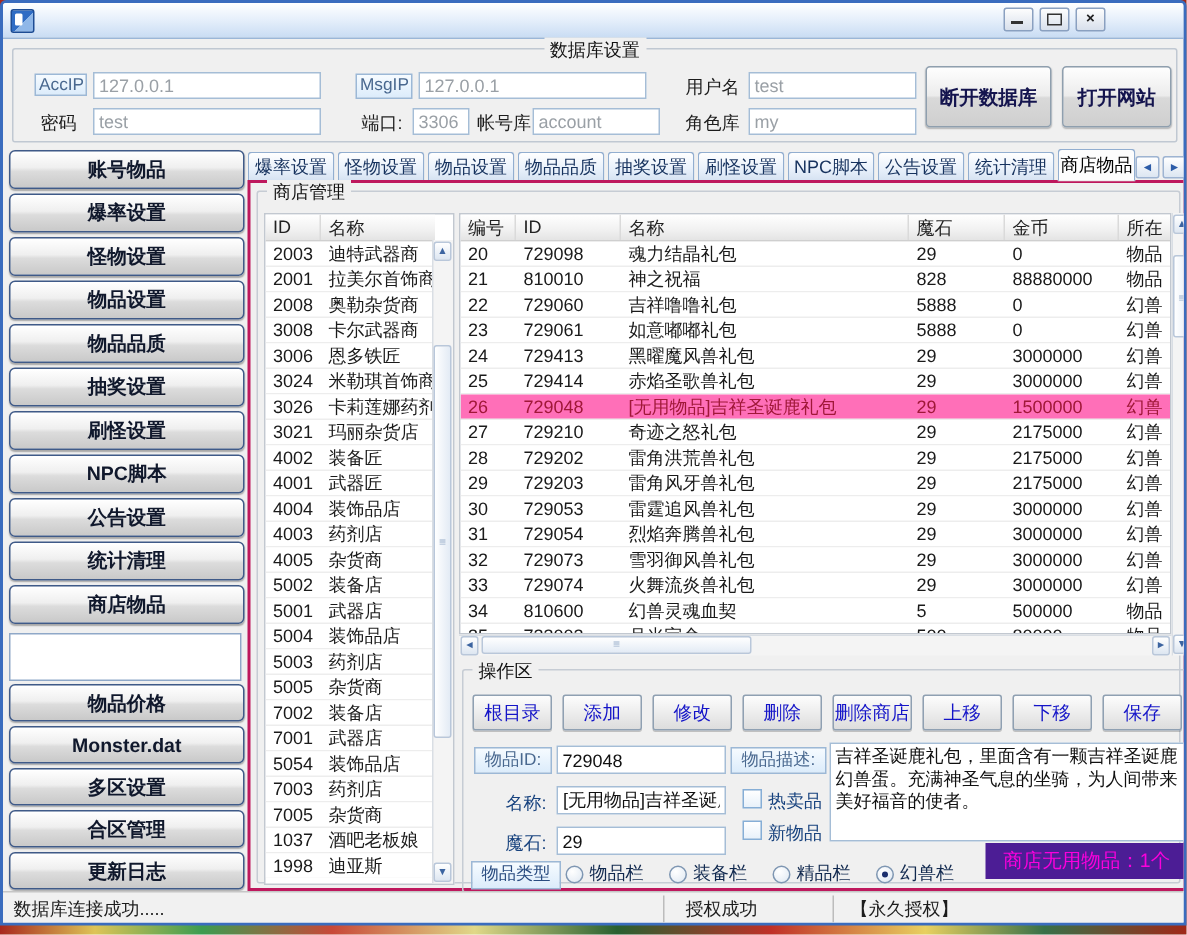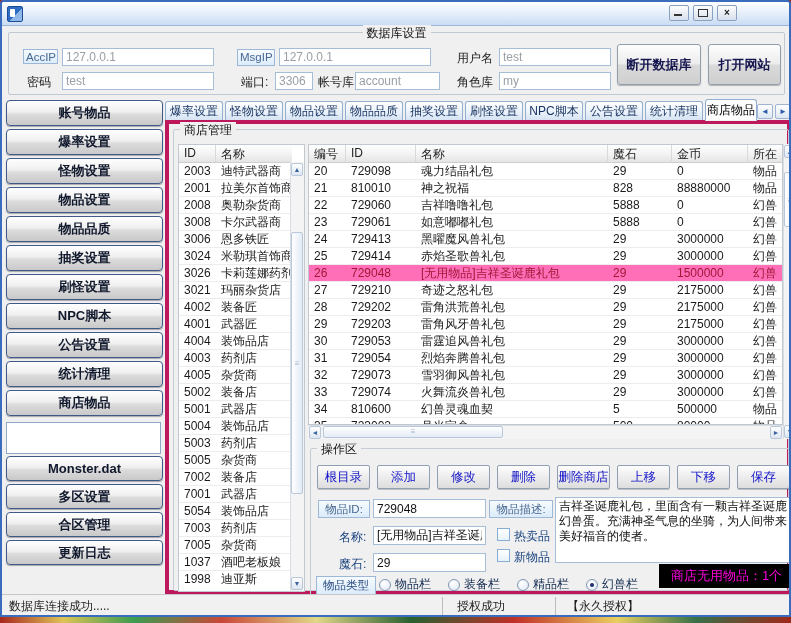--- a/index.html
+++ b/index.html
@@ -54,21 +54,21 @@
        border-radius:3px 3px 0 0;background:linear-gradient(#ffffff,#e9f1fb 55%,#d4e1f1);
        color:#16325e;text-align:center;line-height:19px;font-size:12px;overflow:hidden;white-space:nowrap;}
   .tab-active{box-sizing:border-box;width:58px;height:22px;border:1px solid #92aed0;border-bottom:1px solid #f0f0f0;
        border-radius:3px 3px 0 0;background:#fdfdfd;color:#000;text-align:center;line-height:21px;position:relative;z-index:3;}
   .tabarrows{margin-left:auto;display:flex;gap:2px;padding-bottom:2px;}
   .tarrow{width:16px;height:15px;box-sizing:border-box;border:1px solid #9eb4d2;border-radius:2px;
           background:linear-gradient(#fff,#dce6f2);color:#2c5ca8;font-size:8px;text-align:center;line-height:13px;}
 
   
   .pane{position:absolute;left:163px;top:118px;width:626px;height:474px;box-sizing:border-box;
-        background:#f0f0f0;border:4px solid #be185d;}
+        background:#f0f0f0;border:2px solid #be185d;}
   .shopgroup{left:4px;top:5px;width:616px;height:462px;border-color:#c6ccd4;}
   .shopgroup>.gb-label{left:6px;}
 
   
   .tablebox{position:absolute;box-sizing:border-box;border:1px solid #c2c8d0;background:#fff;overflow:hidden;}
   .thead{display:grid;height:17px;background:linear-gradient(#ffffff,#f1f1f1 60%,#e4e4e4);border-bottom:1px solid #cfcfcf;}
   .hcell{box-sizing:border-box;padding:1px 0 0 5px;color:#222;border-right:1px solid #dadada;overflow:hidden;white-space:nowrap;}
   .tbody{overflow:hidden;}
   .trow{display:grid;height:16px;line-height:16px;border-bottom:1px solid #ededed;background:#fff;color:#1a1a1a;}
   .trow .cell{box-sizing:border-box;padding-left:5px;overflow:hidden;white-space:nowrap;}
@@ -93,21 +93,21 @@
          box-shadow:0 1px 0 rgba(0,0,0,.2);overflow:hidden;white-space:nowrap;}
   .navlab{color:#17427e;}
   .descarea{position:absolute;left:244px;top:48px;width:238px;height:66px;box-sizing:border-box;border:1px solid #a5bdd6;
             background:#fff;color:#111;line-height:15px;padding:1px 3px;overflow:hidden;}
   .cbx{position:absolute;width:13px;height:13px;box-sizing:border-box;border:1px solid #86aed6;background:linear-gradient(#fff,#e8f1fa);}
   .radio-group{position:absolute;left:68px;top:127px;display:flex;gap:17px;}
   .ropt{display:flex;align-items:center;gap:4px;color:#10284e;}
   .radio{width:12px;height:12px;box-sizing:border-box;border:1px solid #7e96b2;border-radius:50%;
          background:radial-gradient(circle at 35% 30%,#fff,#dfe8f2);position:relative;}
   .radio.on::after{content:"";position:absolute;left:3px;top:3px;width:4px;height:4px;border-radius:50%;background:#1c2f6e;}
-  .badge{position:absolute;left:348px;top:115px;width:135px;height:24px;background:#000000;color:#fb00dc;
+  .badge{position:absolute;left:348px;top:115px;width:135px;height:24px;background:#4c1d95;color:#fb00dc;
          font-size:13px;line-height:24px;text-align:center;white-space:nowrap;overflow:hidden;}
 
   
   .statusbar{position:absolute;left:0;top:592px;width:791px;height:22px;background:#f1f1f1;border-top:1px solid #c6c6c6;}
   .stext{position:absolute;top:3px;color:#1c1c1c;white-space:nowrap;}
   .sdiv{position:absolute;top:2px;bottom:2px;width:1px;background:#bcbcbc;}
 
   .desktop-strip{position:absolute;left:0;top:617px;width:791px;height:6px;}
 </style>
 </head>
@@ -159,20 +159,21 @@
         <div class="sidebtn">物品品质</div>
         <div class="sidebtn">抽奖设置</div>
         <div class="sidebtn">刷怪设置</div>
         <div class="sidebtn">NPC脚本</div>
         <div class="sidebtn">公告设置</div>
         <div class="sidebtn">统计清理</div>
         <div class="sidebtn">商店物品</div>
       </div>
     <div class="sidebox"></div>
     <div class="sidebot">
+        <div class="sidebtn">物品价格</div>
         <div class="sidebtn">Monster.dat</div>
         <div class="sidebtn">多区设置</div>
         <div class="sidebtn">合区管理</div>
         <div class="sidebtn">更新日志</div>
       </div>
   </div>
 
   <div class="tabstrip">
     <div class="tabs-in">
         <div class="tab">爆率设置</div>

